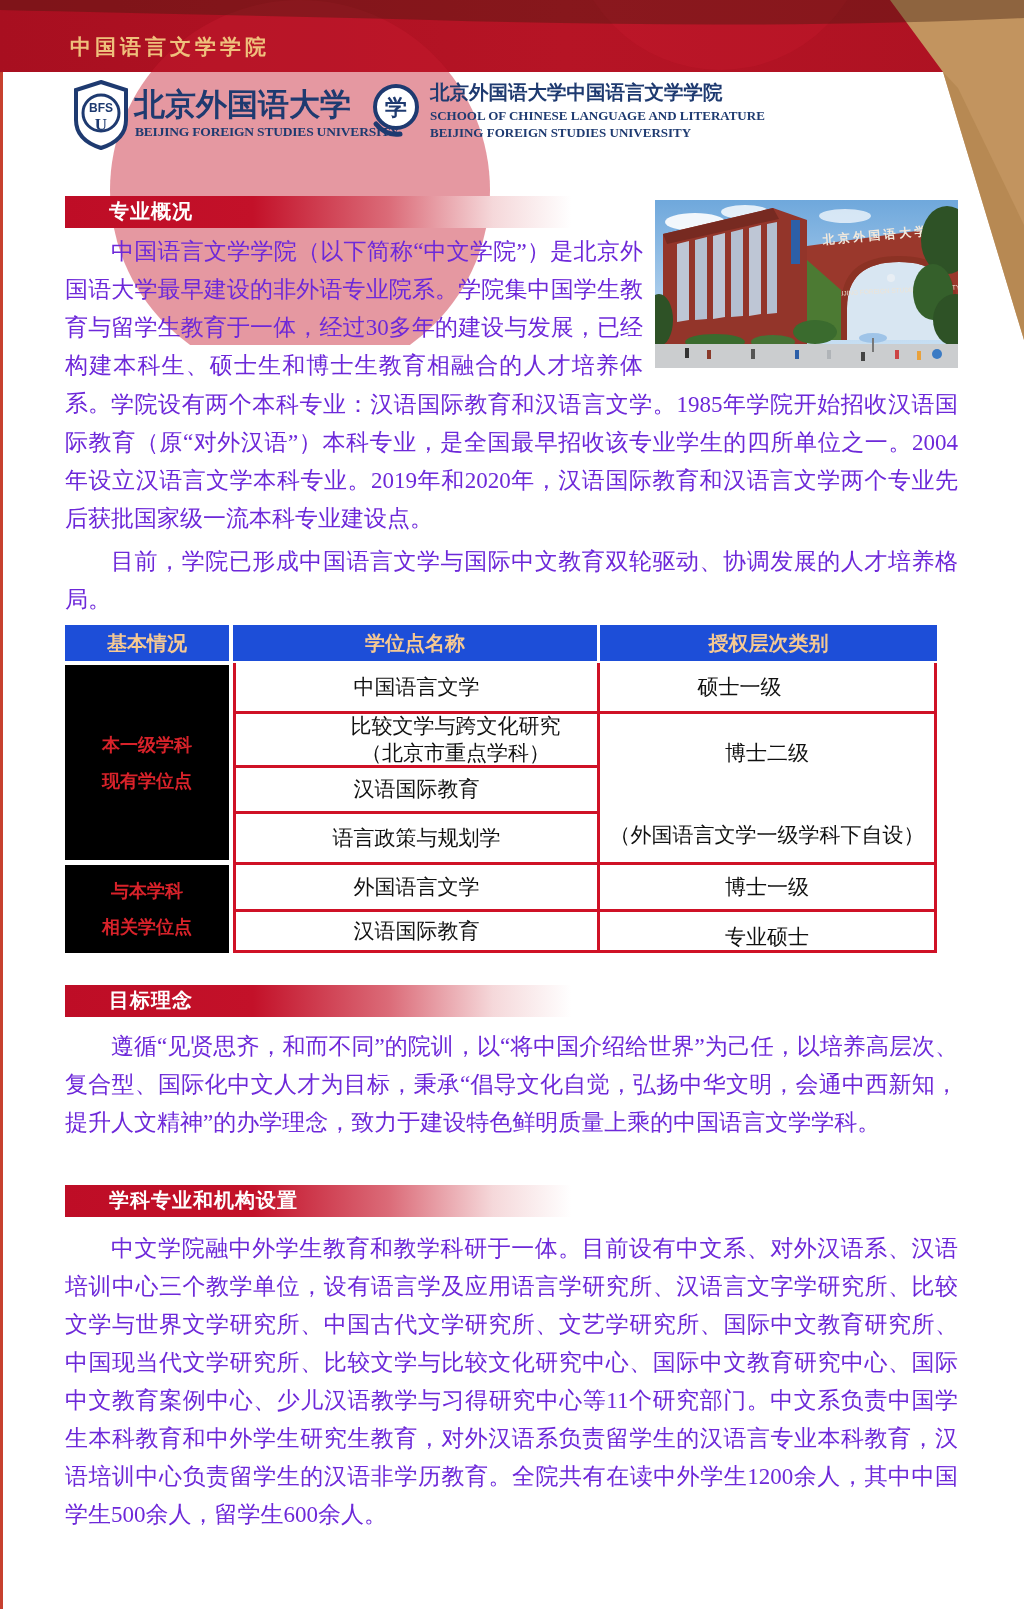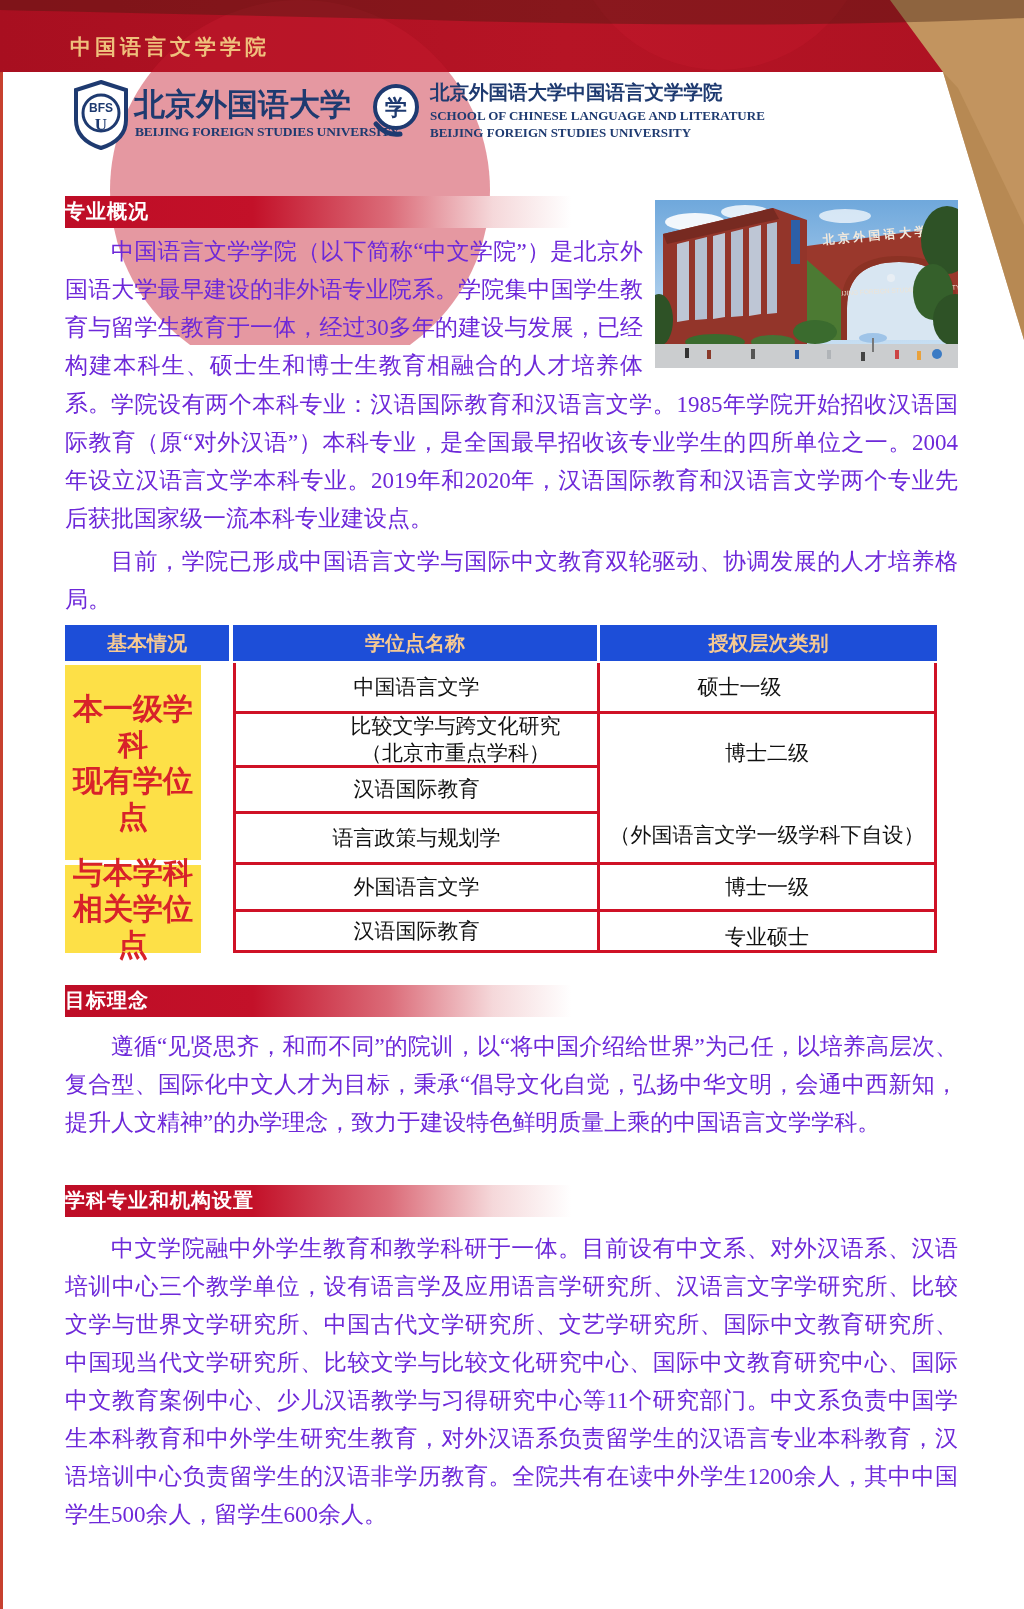--- a/index.html
+++ b/index.html
@@ -18,40 +18,40 @@
   
   .logo-emblem{position:absolute;}
   .logo1-cn{position:absolute;left:134px;top:84px;font-size:31px;font-weight:bold;color:#1E3A70;letter-spacing:0px;}
   .logo1-en{position:absolute;left:135px;top:124px;font-size:13.5px;font-weight:bold;color:#1E3A70;letter-spacing:-0.2px;}
   .logo2-cn{position:absolute;left:430px;top:79px;font-size:19.5px;font-weight:bold;color:#1E3A70;}
   .logo2-en1{position:absolute;left:430px;top:108px;font-size:13px;font-weight:bold;color:#1E3A70;}
   .logo2-en2{position:absolute;left:430px;top:125px;font-size:13px;font-weight:bold;color:#1E3A70;}
   
   .banner{
     position:absolute;left:65px;width:522px;height:32px;box-sizing:border-box;
-    line-height:31px;color:#ffffff;font-weight:bold;font-size:20px;
+    padding-left:44px;line-height:31px;color:#ffffff;font-weight:bold;font-size:20px;
     background:linear-gradient(90deg,#BE0D26 0%,#C31129 36%,#D4566614 0,#C31129 36%,#DB6B78 62%,#F5D8DA 82%,rgba(255,255,255,0) 97%);
     font-family:"Liberation Sans","DejaVu Sans",sans-serif;letter-spacing:1px;
   }
   
   .para{
     position:absolute;left:65px;color:#6d28d9;font-size:23px;line-height:38px;
     text-align:justify;text-indent:2em;
   }
   
   #photo{position:absolute;left:655px;top:200px;}
   
   #degree-table{position:absolute;left:65px;top:625px;width:872px;height:330px;}
   .th-cell{
     position:absolute;top:0;height:36px;background:#1d4ed8;color:#F6C992;
     font-weight:bold;font-size:20px;display:flex;align-items:center;justify-content:center;
   }
   .tan-cell{
-    position:absolute;left:0;width:136px;background:#fde047;color:#D8222A;
-    font-weight:bold;font-size:30px;line-height:36px;display:flex;align-items:center;justify-content:center;
+    position:absolute;left:0;width:164px;background:#000000;color:#D8222A;
+    font-weight:bold;font-size:18px;line-height:36px;display:flex;align-items:center;justify-content:center;
     text-align:center;white-space:pre-line;
   }
   .vline{position:absolute;top:38px;width:3px;height:290px;background:#CF1126;}
   .hline{position:absolute;height:3px;background:#CF1126;}
   .cell{
     position:absolute;display:flex;align-items:center;justify-content:center;
     color:#111111;font-size:21px;text-align:center;white-space:pre-line;line-height:27px;
   }
   .merged{flex-direction:column;gap:55px;padding-top:12px;box-sizing:border-box;}
   

